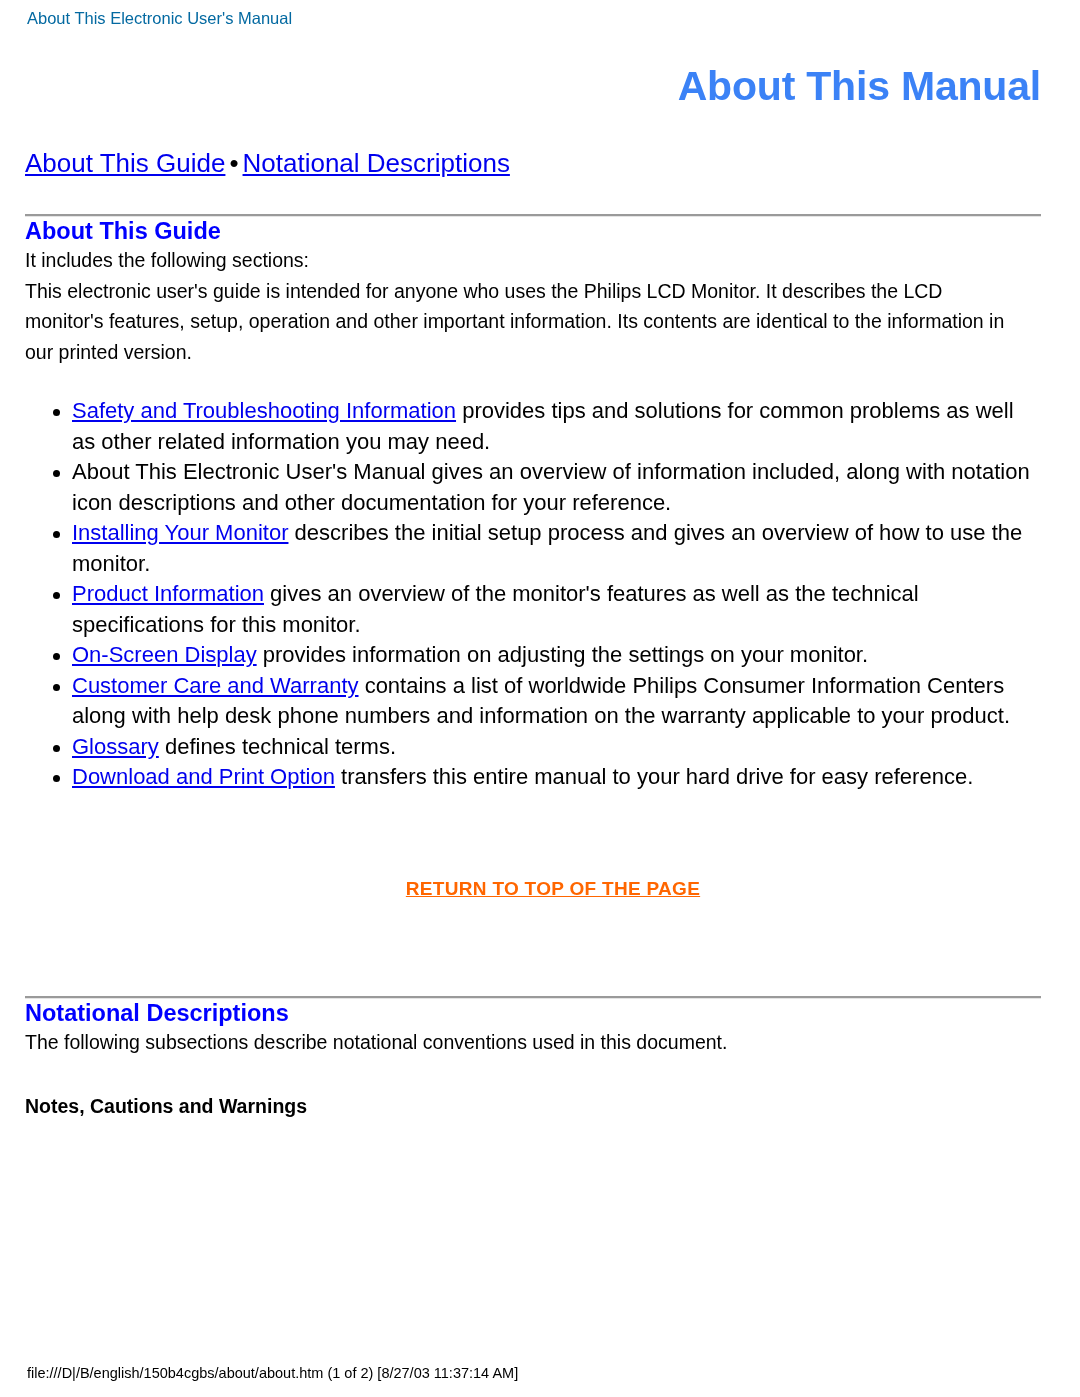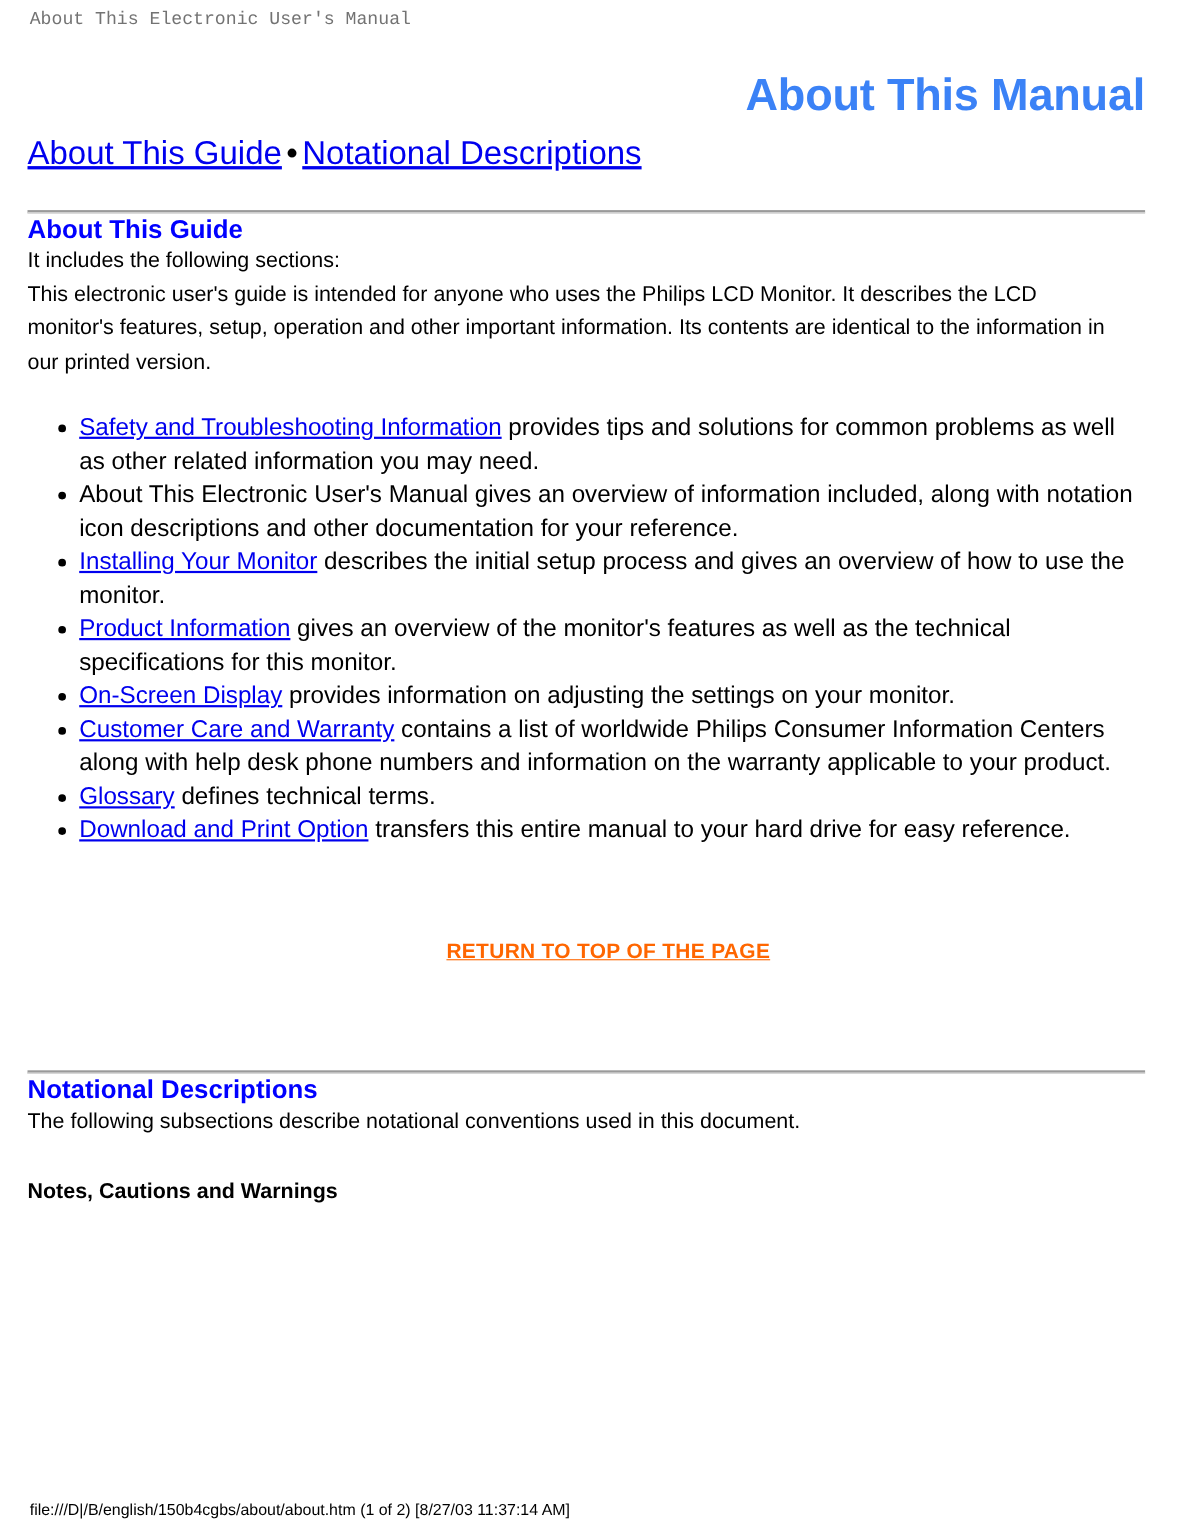--- a/index.html
+++ b/index.html
@@ -15,24 +15,24 @@
     overflow: hidden;
     font-family: "Liberation Sans", sans-serif;
     color: #000000;
   }
 
   
   .page-header {
     position: absolute;
     top: 8px;
     left: 27px;
-    font-family: Liberation Mono, monospace;
+    font-family: Liberation Sans, sans-serif;
     font-size: 16.5px;
     line-height: 20px;
-    color: #737373;
+    color: #0369a1;
     white-space: nowrap;
   }
 
   
   .content {
     position: absolute;
     top: 62px;
     left: 25px;
     width: 1016px;
   }
@@ -42,22 +42,22 @@
     padding: 0;
     font-size: 41px;
     line-height: 48px;
     font-weight: bold;
     color: #3b82f6;
     letter-spacing: -0.2px;
     text-align: right;
   }
 
   .nav-row {
-    margin-top: 16px;
-    font-size: 30px;
+    margin-top: 39px;
+    font-size: 26px;
     line-height: 28px;
     white-space: nowrap;
   }
   .nav-row a {
     color: #0000ee;
     text-decoration: underline;
   }
   .nav-sep {
     color: #000000;
     padding: 0 4px;

